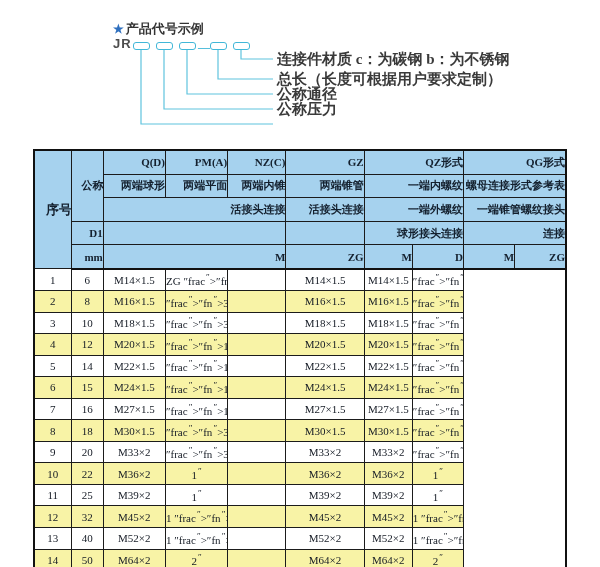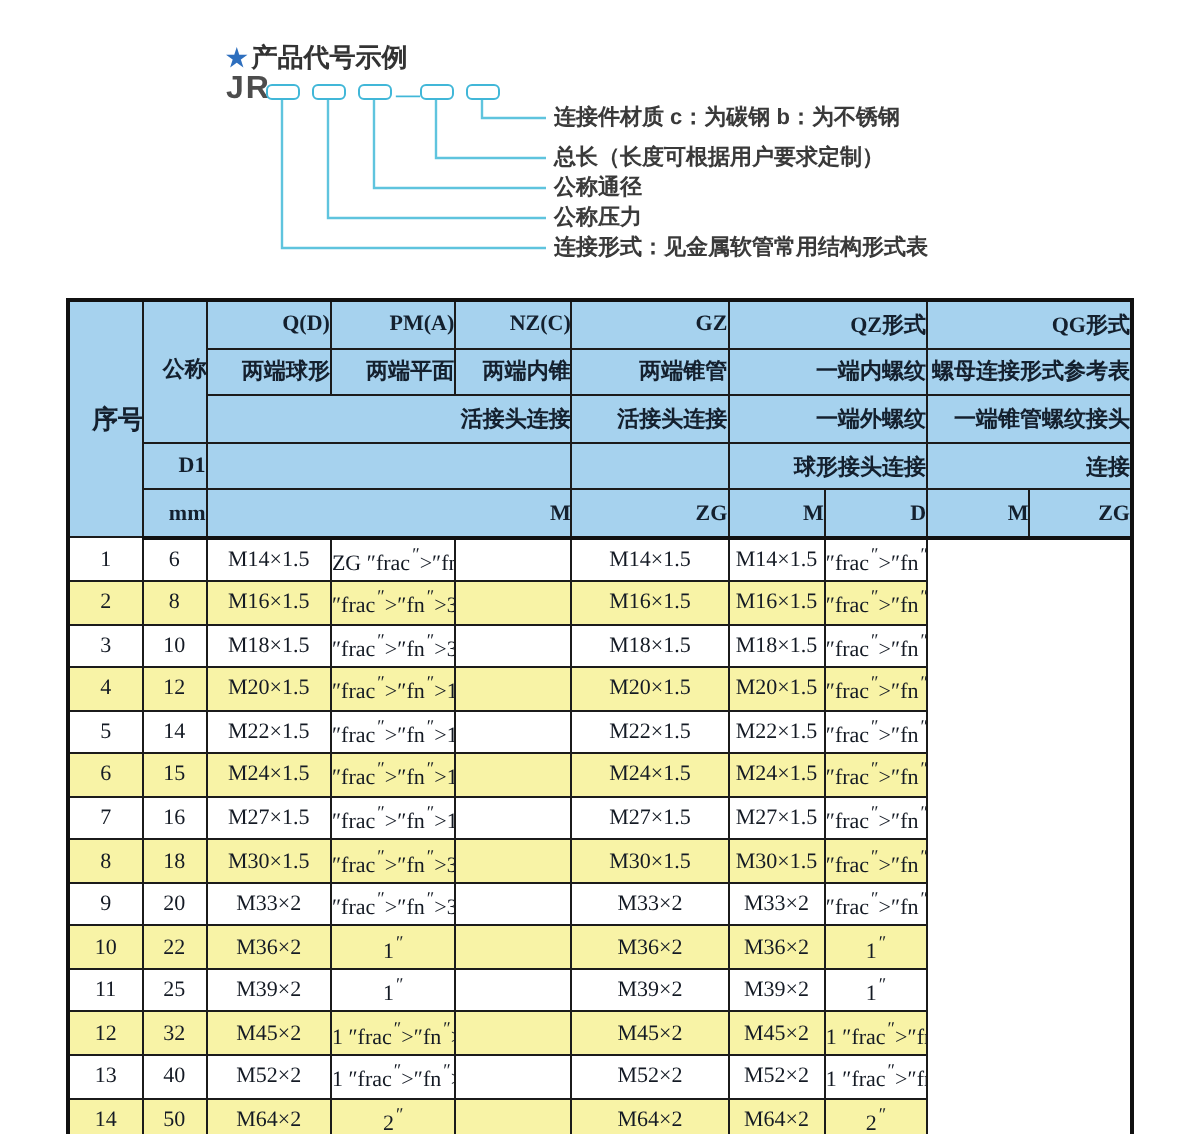--- a/index.html
+++ b/index.html
@@ -4,27 +4,27 @@
 <style>
   html,body{margin:0;padding:0;background:#ffffff;}
   .page{position:relative;width:600px;height:567px;background:#fff;overflow:hidden;
         font-family:"Liberation Serif", serif;color:#16202c;}
 
   
   .diag-title{position:absolute;left:113px;top:20px;font-family:"Liberation Sans",sans-serif;
               font-size:13px;font-weight:bold;color:#333;}
   .diag-title .star{color:#2e6fbe;margin-right:2px;font-size:12px;}
   .jr{position:absolute;left:113px;top:36px;font-family:"Liberation Sans",sans-serif;
-      font-size:16px;font-weight:bold;color:#4d4d4d;letter-spacing:1px;}
+      font-size:13px;font-weight:bold;color:#4d4d4d;letter-spacing:1px;}
   .codebox{position:absolute;top:42px;width:15px;height:6px;border:1.6px solid #41b7d8;
            border-radius:3px;background:#fff;}
   .codedash{position:absolute;top:40px;font-weight:bold;color:#41b7d8;font-size:12px;}
   .leads{position:absolute;left:0;top:0;width:600px;height:135px;}
-  .dlabel{position:absolute;left:277px;height:14px;font-family:Liberation Sans, sans-serif;
-          font-size:11px;font-weight:bold;color:#3a3a3a;white-space:nowrap;line-height:13px;}
+  .dlabel{position:absolute;left:277px;height:14px;font-family:Liberation Serif, serif;
+          font-size:15px;font-weight:bold;color:#3a3a3a;white-space:nowrap;line-height:13px;}
 
   
   .tbl-title{position:absolute;left:35px;top:124px;margin:0;font-size:19px;font-weight:bold;
              color:#111;font-family:"DejaVu Serif","Liberation Serif",serif;letter-spacing:2px;}
 
   
   table.ref{position:absolute;left:33px;top:149px;border-collapse:collapse;table-layout:fixed;
             width:534px;border:2px solid #111;}
   .ref th,.ref td{border:1px solid #1b1b1b;padding:0;text-align:center;vertical-align:middle;
                   font-size:11px;overflow:hidden;white-space:nowrap;}
@@ -63,21 +63,20 @@
       <polyline points="187,50 187,94 273,94"></polyline>
       <polyline points="164,50 164,109 273,109"></polyline>
       <polyline points="141,50 141,124 273,124"></polyline>
     </g>
   </svg>
 
   <div class="dlabel" style="top:53px">连接件材质  c：为碳钢  b：为不锈钢</div>
   <div class="dlabel" style="top:73px">总长（长度可根据用户要求定制）</div>
   <div class="dlabel" style="top:88px">公称通径</div>
   <div class="dlabel" style="top:103px">公称压力</div>
-  <div class="dlabel" style="top:118px">连接形式：见金属软管常用结构形式表</div>
 
 
   <table class="ref">
     <colgroup>
       <col style="width:37px">
         <col style="width:32px">
       <col style="width:62px">
         <col style="width:62px">
         <col style="width:58px">
       <col style="width:78px">

